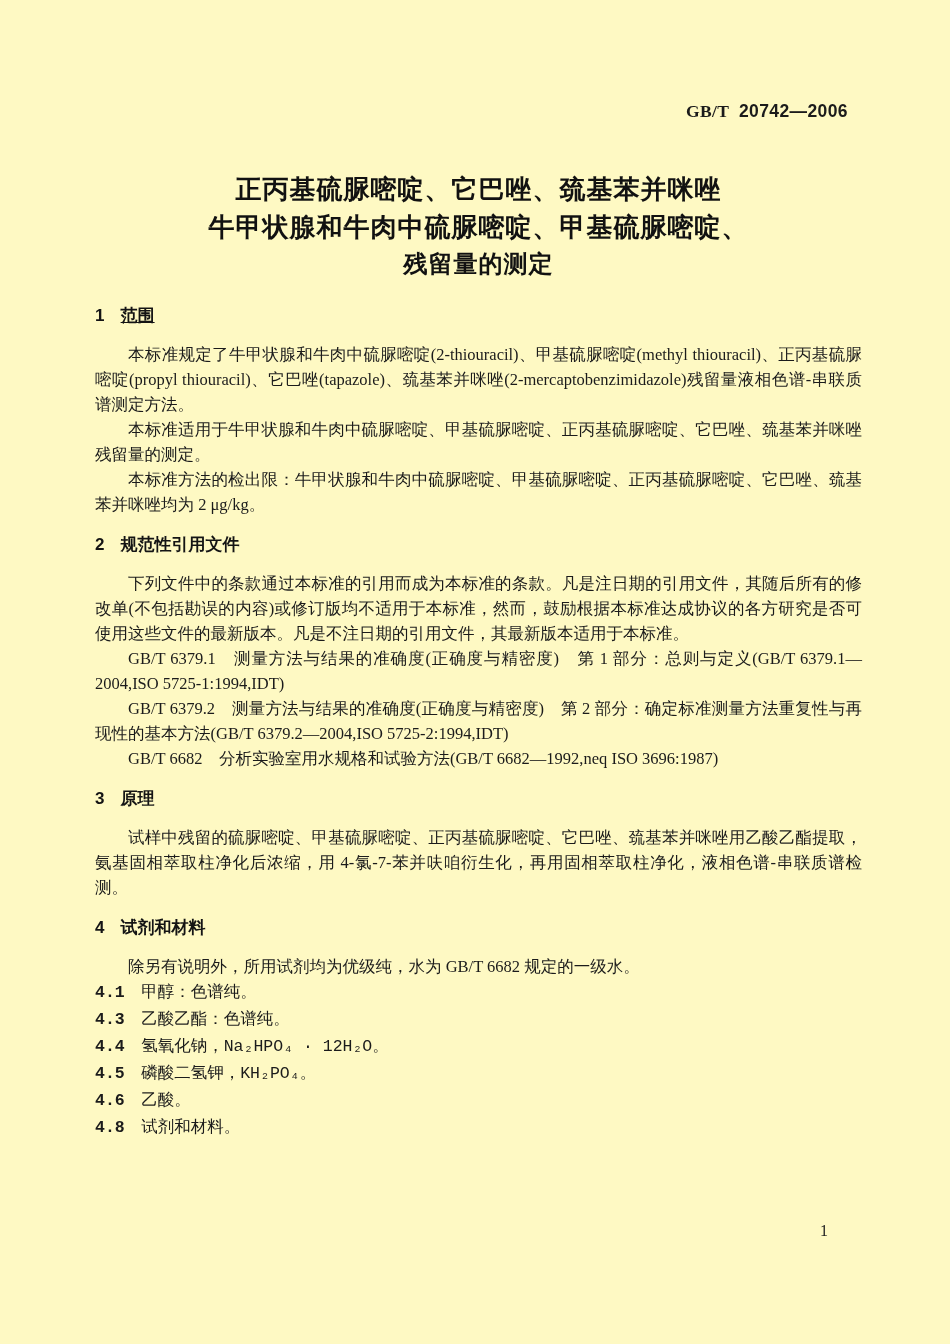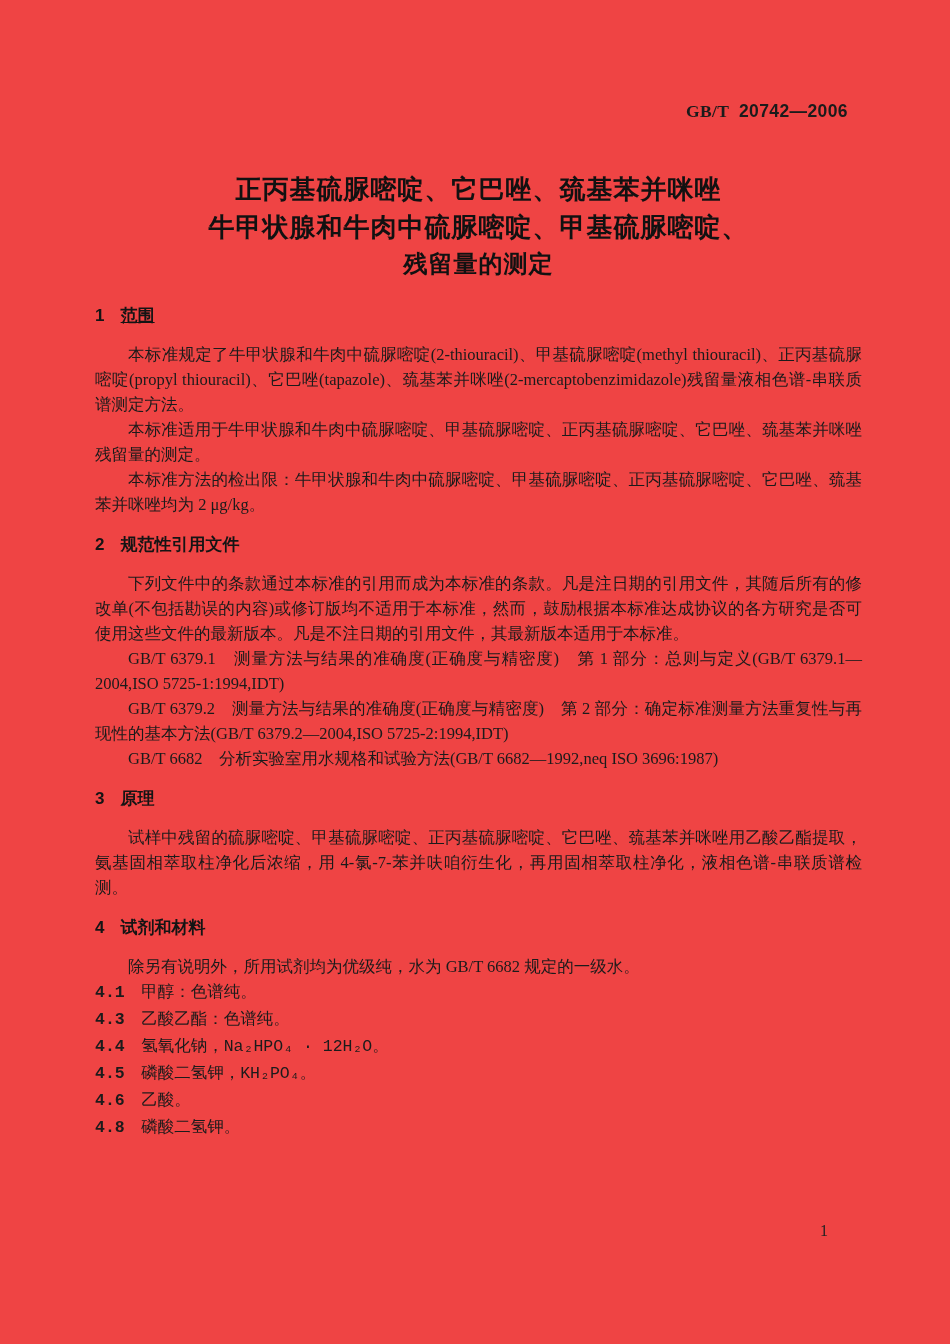--- a/index.html
+++ b/index.html
@@ -5,21 +5,21 @@
   * { margin: 0; padding: 0; box-sizing: border-box; }
   html, body { background: #ffffff; }
   body {
     width: 950px; height: 1344px;
     font-family: "Liberation Serif", "DejaVu Serif", serif;
     color: #1b1b1b;
   }
   .page {
     position: relative;
     width: 950px; height: 1344px;
-    background: #ef4444;
+    background: #fef9c3;
     overflow: hidden;
   }
   .content {
     position: absolute;
     left: 95px; top: 0;
     width: 767px;
   }
   
   .doc-header {
     margin-top: 100px;
@@ -148,20 +148,20 @@
       <div class="clause-item">
         <span class="clause-num">4.4</span><span class="clause-text">氢氧化钠，Na₂HPO₄ · 12H₂O。</span>
       </div>
       <div class="clause-item">
         <span class="clause-num">4.5</span><span class="clause-text">磷酸二氢钾，KH₂PO₄。</span>
       </div>
       <div class="clause-item">
         <span class="clause-num">4.6</span><span class="clause-text">乙酸。</span>
       </div>
       <div class="clause-item">
-        <span class="clause-num">4.8</span><span class="clause-text">磷酸二氢钾。</span>
+        <span class="clause-num">4.8</span><span class="clause-text">试剂和材料。</span>
       </div>
     </div>
 
   </div>
 
   <div class="page-number">1</div>
 </div>
 
 </body></html>

